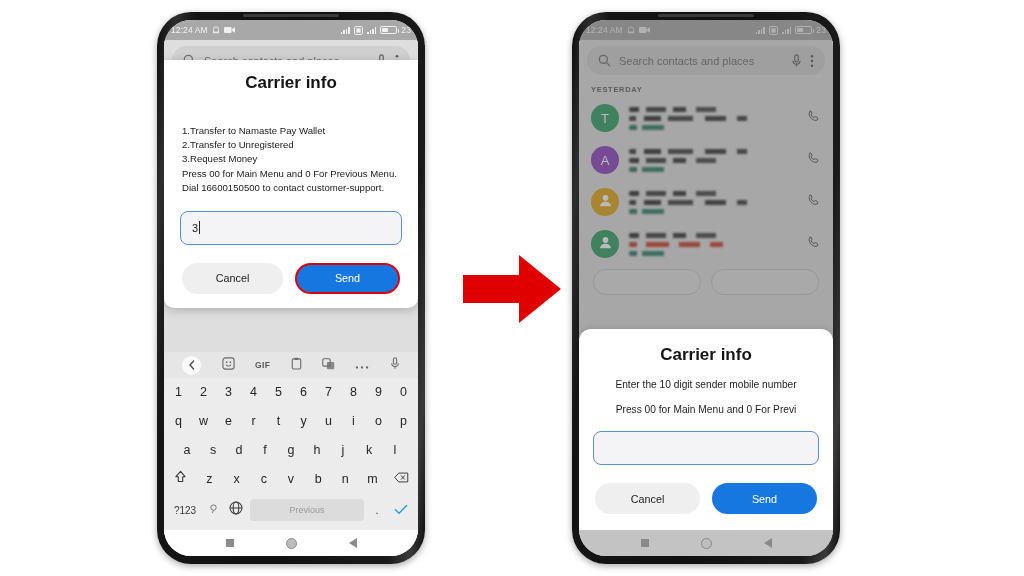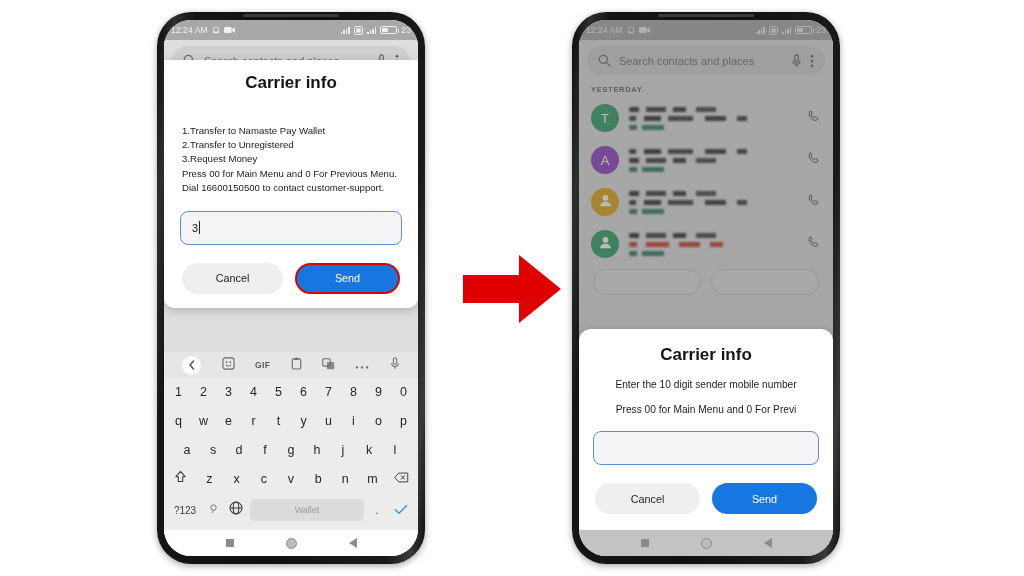--- a/index.html
+++ b/index.html
@@ -386,21 +386,21 @@
                 <path d="M4.6 7.6 4 9.4" stroke="#6a6a6a" stroke-width="1" stroke-linecap="round"></path>
               </svg>
           </span>
           <span class="kglobe">
             <svg width="14" height="14" viewBox="0 0 15 15">
                 <circle cx="7.5" cy="7.5" r="6.4" fill="none" stroke="#3a3a3a" stroke-width="1.1"></circle>
                 <ellipse cx="7.5" cy="7.5" rx="3" ry="6.4" fill="none" stroke="#3a3a3a" stroke-width="1.1"></ellipse>
                 <line x1="1.1" y1="7.5" x2="13.9" y2="7.5" stroke="#3a3a3a" stroke-width="1.1"></line>
               </svg>
           </span>
-          <span class="kspace">Wallet</span>
+          <span class="kspace">Previous</span>
           <span class="kdot">.</span>
           <span class="kcheck">
             <svg width="14" height="11" viewBox="0 0 15 12">
                 <path d="M1.3 6.2 5.4 10.2 13.6 1.6" fill="none" stroke="#2196f3" stroke-width="1.5" stroke-linecap="round" stroke-linejoin="round"></path>
               </svg>
           </span>
         </div>
       </div>
 
       <div class="navbar">

